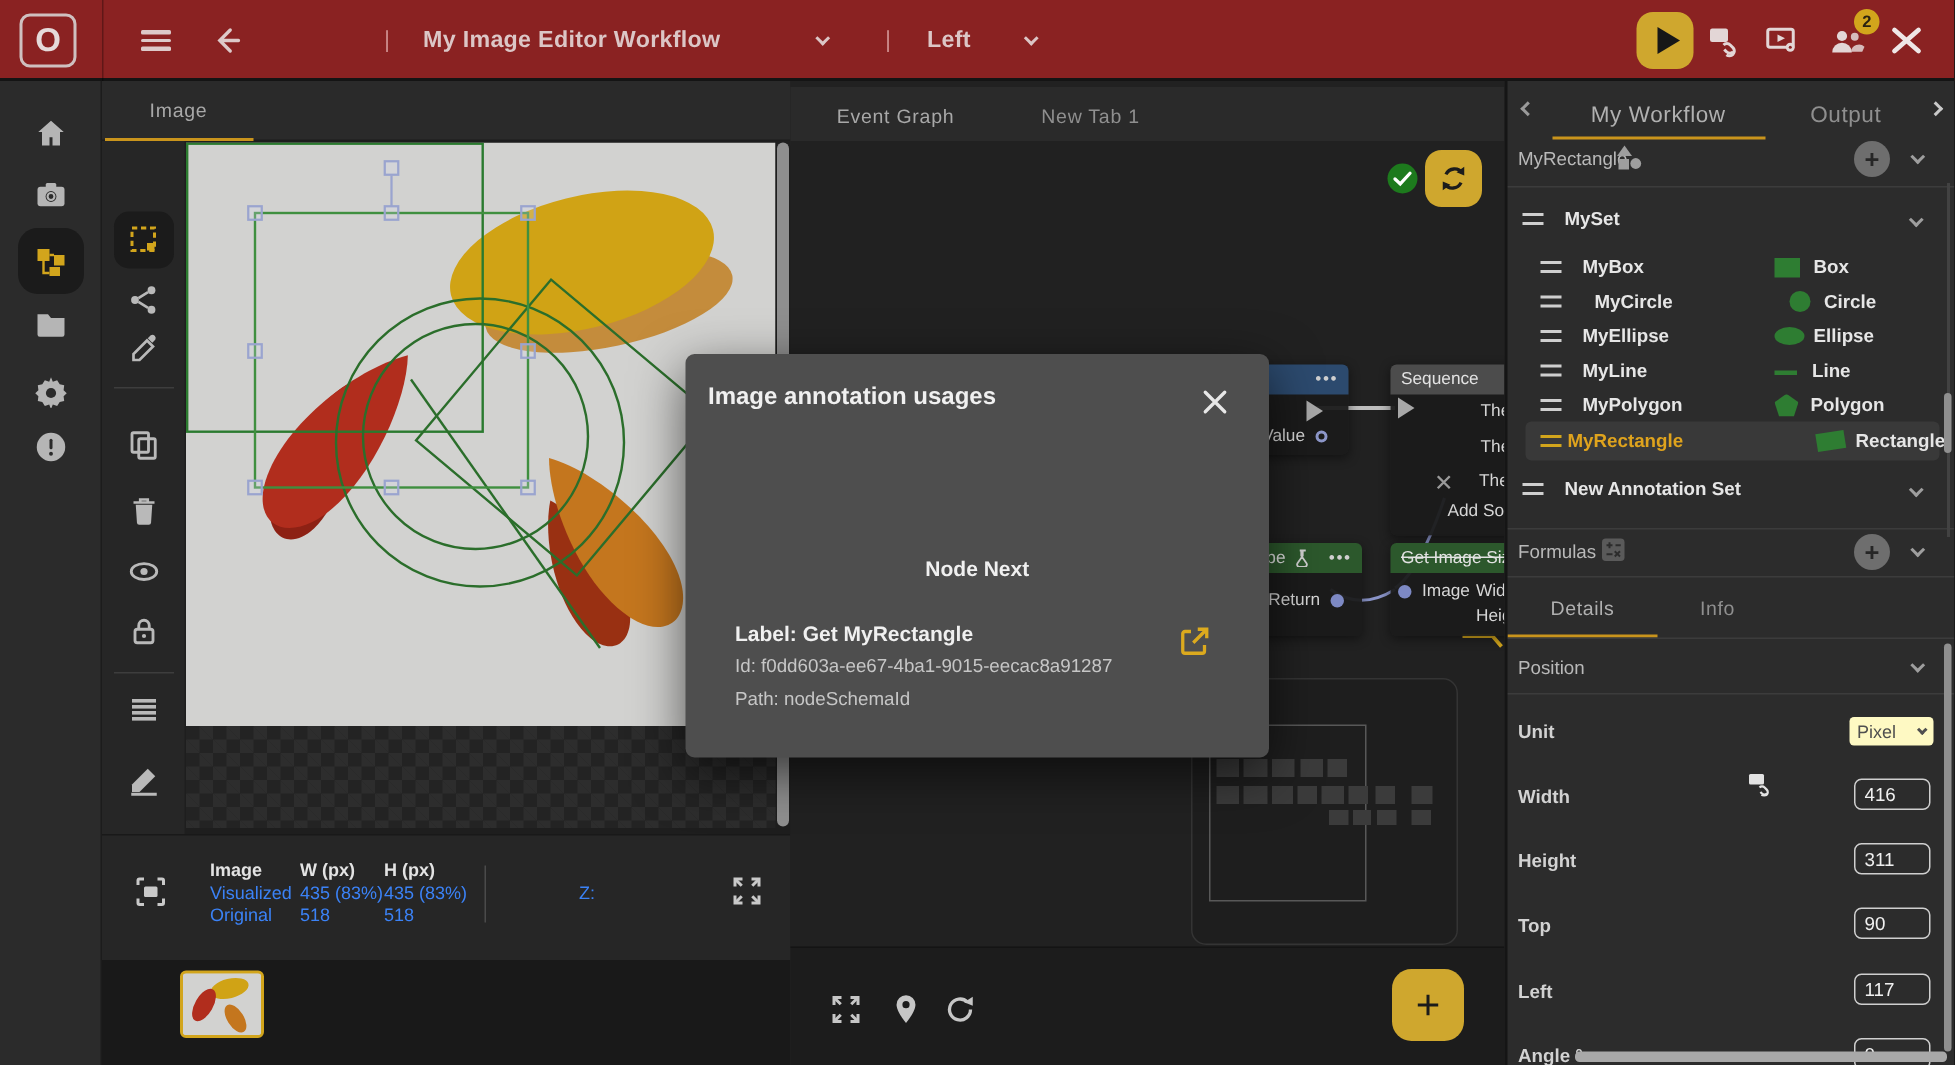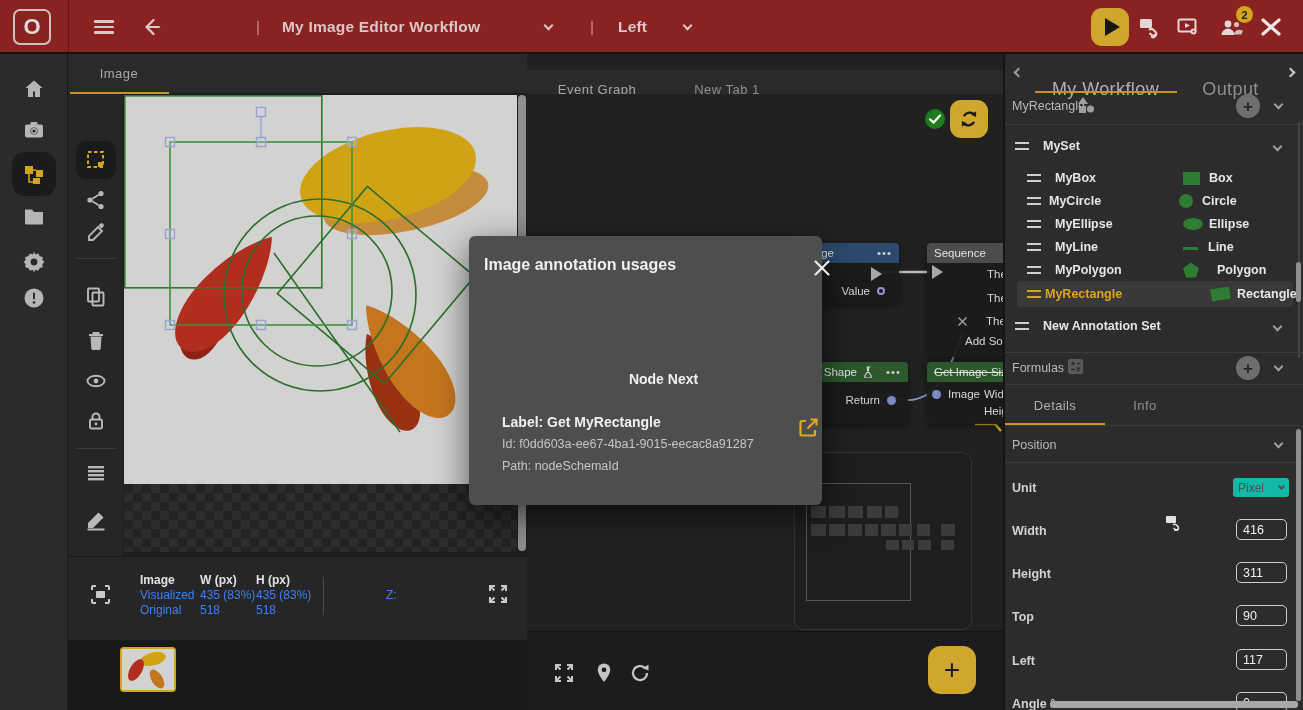--- a/index.html
+++ b/index.html
@@ -62,43 +62,43 @@
   .pin.hollow{background:transparent;border:2px solid #8d97c9;width:8px;height:8px;}
   .nrow{position:absolute;display:flex;align-items:center;gap:7px;}
   .minimap{position:absolute;left:267px;top:358px;width:178px;height:178px;background:#1e1e1e;border:1px solid #343434;border-radius:10px;}
   .mm-view{position:absolute;left:11px;top:30px;width:105px;height:118px;border:1px solid #585858;}
   .mm-block{position:absolute;background:#3b3b3b;}
   .bottombar{position:absolute;left:0;top:577px;width:476px;height:79px;background:#1c1c1c;border-top:1px solid #141414;}
   .bb-ico{position:absolute;width:22px;height:22px;color:#c6c6c6;cursor:pointer;}
 
   
   .right-panel{position:absolute;left:1003px;top:54px;width:300px;height:656px;background:#2c2c2c;border-left:2px solid #151515;overflow:hidden;}
-  .rp-tab{position:absolute;top:16px;height:38px;line-height:38px;text-align:center;color:#8f8f8f;font-size:18px;letter-spacing:.4px;cursor:pointer;}
+  .rp-tab{position:absolute;top:4px;height:38px;line-height:38px;text-align:center;color:#8f8f8f;font-size:15px;letter-spacing:.4px;cursor:pointer;}
   .rp-tab.active{color:#b0b0b0;}
   .divider{position:absolute;left:0;width:300px;height:1px;background:#3c3c3c;}
   .sec-label{position:absolute;color:#b9b9b9;font-size:12.5px;}
   .plus-btn{position:absolute;width:24px;height:24px;border-radius:50%;background:#6e6e6e;color:#262626;font-size:17px;font-weight:bold;
             display:flex;align-items:center;justify-content:center;line-height:1;cursor:pointer;}
   .tree-row{position:absolute;left:0;width:300px;height:24px;display:flex;align-items:center;}
   .handle{width:14px;height:8px;border-top:2px solid #cfcfcf;border-bottom:2px solid #cfcfcf;flex:none;}
   .handle.yellow{border-color:#d2a51c;}
   .t-name{font-size:12.5px;font-weight:bold;color:#e6e6e6;}
   .t-type{font-size:12.5px;font-weight:bold;color:#e6e6e6;}
   .shape-ico{flex:none;}
   .sel-row-bg{position:absolute;left:12px;top:227px;width:276px;height:26px;background:#393939;border-radius:4px;}
   .field-label{position:absolute;left:7px;color:#d2d2d2;font-size:12.5px;font-weight:bold;}
   .field-input{position:absolute;left:231px;width:51px;height:21px;background:transparent;border:1px solid #cfcfcf;border-radius:5px;
                color:#f0f0f0;font-size:12.5px;padding:0 6px;}
-  .unit-select{position:absolute;left:228px;width:56px;height:19px;background:#14b8a6;border-radius:3px;color:#4f4f4f;
+  .unit-select{position:absolute;left:228px;width:56px;height:19px;background:#fef9c3;border-radius:3px;color:#4f4f4f;
                font-size:12px;display:flex;align-items:center;justify-content:space-between;padding:0 5px;}
   .scroll-thumb{position:absolute;background:#8f8f8f;border-radius:3px;}
 
   
-  .modal{position:absolute;left:457px;top:236px;width:353px;height:269px;background:#4e4e4e;border-radius:6px;
-         box-shadow:0 10px 34px rgba(0,0,0,.6);color:#f0f0f0;margin-left:12px;}
+  .modal{position:absolute;left:457px;top:236px;width:389px;height:269px;background:#4e4e4e;border-radius:6px;
+         box-shadow:0 10px 34px rgba(0,0,0,.6);color:#f0f0f0;}
   .modal-title{position:absolute;left:15px;top:20px;font-size:16px;font-weight:bold;}
   .modal-body{position:absolute;left:15px;top:60px;width:358px;font-size:13.5px;font-weight:bold;line-height:1.5;color:#efefef;}
   .modal-node{position:absolute;left:0;top:135px;width:389px;text-align:center;font-size:14px;font-weight:bold;}
   .modal-label{position:absolute;left:33px;top:178px;font-size:14px;font-weight:bold;}
   .modal-id{position:absolute;left:33px;top:201px;font-size:12.5px;color:#c6c6c6;}
   .modal-path{position:absolute;left:33px;top:223px;font-size:12.5px;color:#c6c6c6;}
 </style>
 </head>
 <body>
 
@@ -356,21 +356,21 @@
           <rect width="52" height="41" fill="#d2d2d0"></rect>
           <ellipse cx="31" cy="10" rx="13" ry="6.5" fill="#d0a315" transform="rotate(-14 31 10)"></ellipse>
           <ellipse cx="14" cy="21" rx="6" ry="12" fill="#b12d1d" transform="rotate(30 14 21)"></ellipse>
           <ellipse cx="35" cy="30" rx="5.5" ry="10.5" fill="#c4761e" transform="rotate(-32 35 30)"></ellipse>
         </svg>
       </div>
     </div>
   </section>
 
   <section class="center-panel">
-    <div class="tabbar" style="left:0;top:16px;width:476px;height:40px;text-decoration:underline;">
+    <div class="tabbar" style="left:0;top:4px;width:476px;height:40px;text-decoration:underline;">
       <div class="tab active" style="left:0;width:140px;">Event Graph</div>
       <div class="tab" style="left:140px;width:120px;">New Tab 1</div>
       <div class="tab-underline" style="left:3px;top:38px;width:137px;"></div>
     </div>
 
     <div class="graph">
       <svg class="abs" style="left:0;top:0;" width="476" height="537">
         <line x1="350" y1="178" x2="403" y2="178" stroke="#bdbdbd" stroke-width="2.6"></line>
         <path d="M360,299 C375,310 390,307 403,299" stroke="#8a94c8" stroke-width="2" fill="none"></path>
         <path d="M436,238 C426,268 414,291 403,298" stroke="#8a94c8" stroke-width="2" fill="none"></path>
@@ -533,41 +533,41 @@
     </div>
 
     <div class="tree-row" style="top:112px;">
       <span class="handle" style="margin-left:22px;"></span>
       <span class="t-name" style="margin-left:14px;width:128px;">MyBox</span>
       <span class="shape-ico" style="width:17px;height:13px;background:#2e7d32;"></span>
       <span class="t-type" style="margin-left:9px;">Box</span>
     </div>
     <div class="tree-row" style="top:135px;">
       <span class="handle" style="margin-left:22px;"></span>
-      <span class="t-name" style="margin-left:8px;width:128px;">MyCircle</span>
+      <span class="t-name" style="margin-left:22px;width:128px;">MyCircle</span>
       <span class="shape-ico" style="width:14px;height:14px;border-radius:50%;background:#2e7d32;margin-left:2px;"></span>
       <span class="t-type" style="margin-left:9px;">Circle</span>
     </div>
     <div class="tree-row" style="top:158px;">
       <span class="handle" style="margin-left:22px;"></span>
       <span class="t-name" style="margin-left:14px;width:128px;">MyEllipse</span>
       <span class="shape-ico" style="width:20px;height:12px;border-radius:50%;background:#2e7d32;"></span>
       <span class="t-type" style="margin-left:6px;">Ellipse</span>
     </div>
     <div class="tree-row" style="top:181px;">
       <span class="handle" style="margin-left:22px;"></span>
       <span class="t-name" style="margin-left:14px;width:128px;">MyLine</span>
       <span class="shape-ico" style="width:15px;height:3px;background:#2e7d32;margin-top:2px;"></span>
       <span class="t-type" style="margin-left:10px;">Line</span>
     </div>
     <div class="tree-row" style="top:204px;">
       <span class="handle" style="margin-left:22px;"></span>
       <span class="t-name" style="margin-left:14px;width:128px;">MyPolygon</span>
       <span class="shape-ico" style="width:16px;height:15px;background:#2e7d32;clip-path:polygon(50% 0,100% 38%,81% 100%,19% 100%,0 38%);"></span>
-      <span class="t-type" style="margin-left:18px;">Polygon</span>
+      <span class="t-type" style="margin-left:8px;">Polygon</span>
     </div>
     <div class="sel-row-bg"></div>
     <div class="tree-row" style="top:228px;">
       <span class="handle yellow" style="margin-left:22px;"></span>
       <span class="t-name" style="margin-left:4px;width:95px;color:#dfa31d;">MyRectangle</span>
       <span class="abs" style="left:160px;top:233px;color:#e3e3e3;">
         <svg width="17" height="16" viewBox="0 0 17 16">
             <rect x="1" y="1" width="10" height="7" rx="1" fill="currentColor"></rect>
             <path d="M8 10 a2.4 2.4 0 0 1 3.4 0 l1.4 1.4 a2.4 2.4 0 0 1 -3.4 3.4" stroke="currentColor" stroke-width="1.5" fill="none"></path>
             <path d="M13 14 a2.4 2.4 0 0 1 -3.4 0 l-1 -1" stroke="currentColor" stroke-width="1.5" fill="none"></path>

